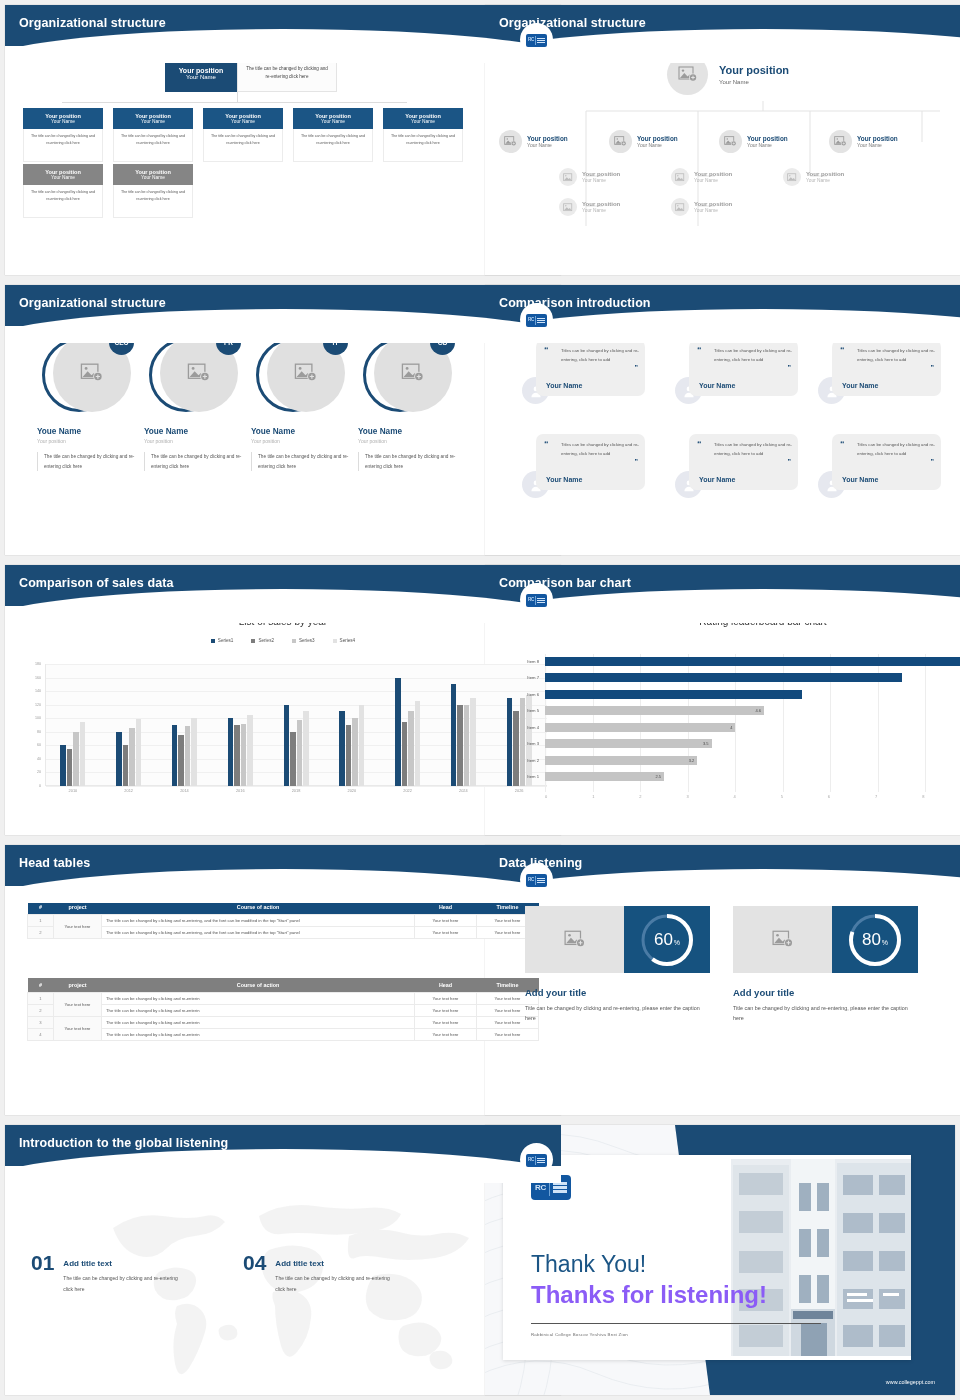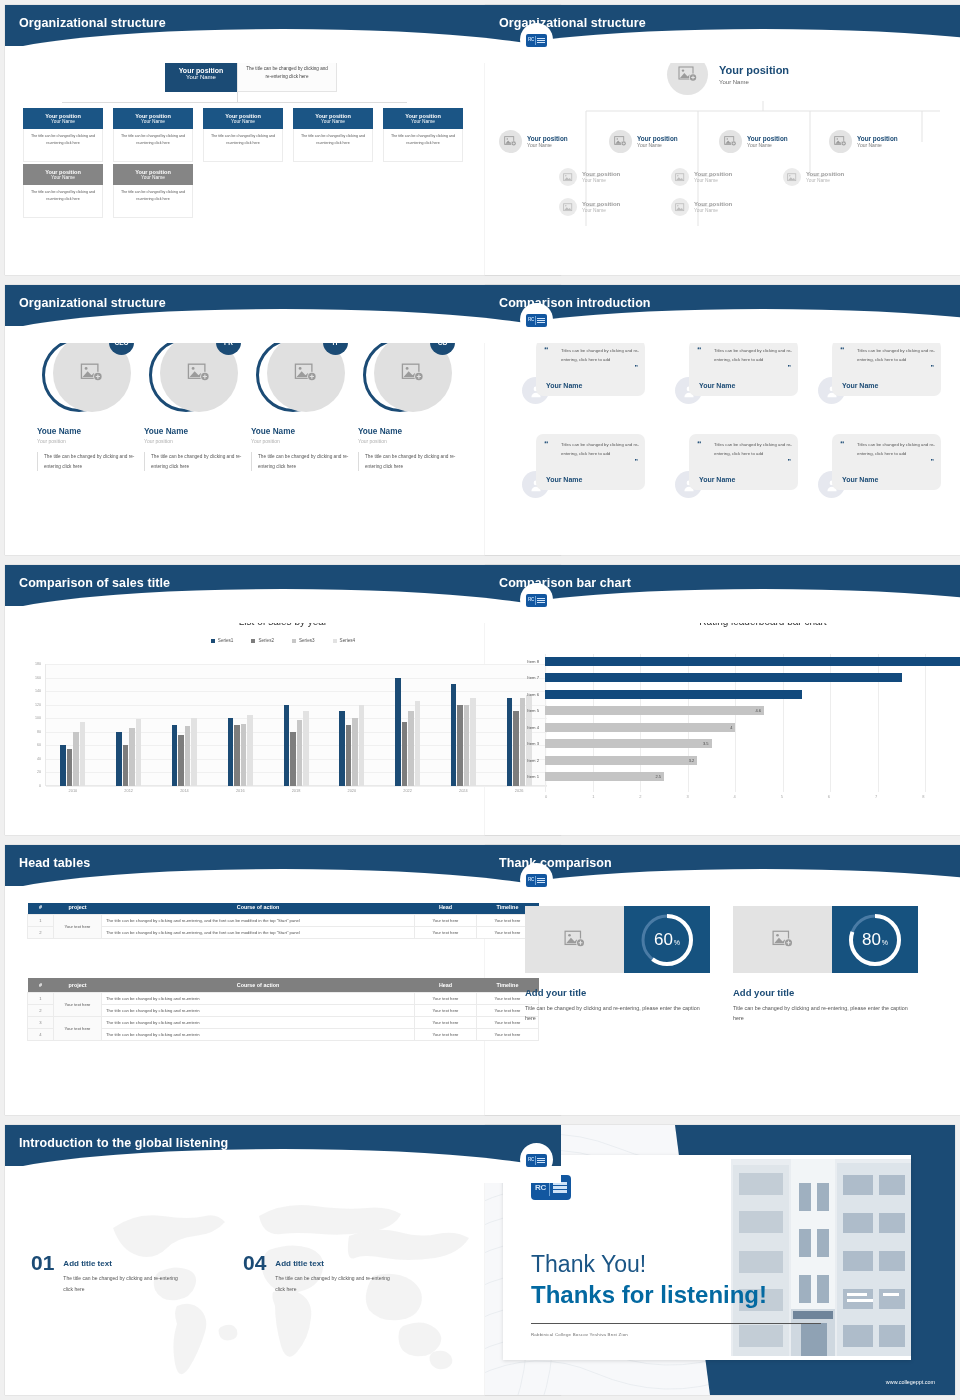--- a/index.html
+++ b/index.html
@@ -239,21 +239,21 @@
   .ty-photo{position:absolute;right:0;top:4px;width:180px;height:197px;overflow:hidden;}
   .ty-logo{
     position:absolute;left:28px;top:20px;width:40px;height:25px;border-radius:4px;background:#1257a0;
     display:flex;align-items:center;justify-content:center;gap:3px;
   }
   .ty-logo .lb-rc{color:#cfe3f7;font-size:8px;font-weight:bold;line-height:1;letter-spacing:-.4px;}
   .ty-logo .lb-div{width:1px;height:16px;background:#6fa3d6;}
   .ty-logo .lb-he{display:flex;flex-direction:column;gap:1.4px;}
   .ty-logo .lb-he i{display:block;width:14px;height:2.6px;background:#cfe3f7;}
   .ty-h1{position:absolute;left:28px;top:96px;font-size:23px;color:#1b5585;font-weight:normal;}
-  .ty-h2{position:absolute;left:28px;top:126px;font-size:24px;color:#0369a1;font-weight:bold;}
+  .ty-h2{position:absolute;left:28px;top:126px;font-size:24px;color:#8b5cf6;font-weight:bold;}
   .ty-rule{position:absolute;left:28px;top:168px;width:290px;height:1px;background:#555;}
   .ty-sub{position:absolute;left:28px;top:177px;font-size:4.4px;color:#707070;letter-spacing:.2px;}
   .ty-url{position:absolute;right:20px;bottom:10px;font-size:5.4px;color:#ffffff;}
 </style>
 </head>
 <body>
 
 <div class="deck">
 
   <div class="slide">
@@ -703,21 +703,21 @@
         </div>
         <div class="ci-nm" style="z-index:3">Your Name</div>
       </div>
     </div>
     <div class="pg">25</div>
   </div>
 
   <div class="slide">
     <div class="hdr"></div>
     <div class="hdr-curve"></div>
-    <div class="hdr-title">Comparison of sales title</div>
+    <div class="hdr-title">Comparison of sales data</div>
     <div class="logo-halo"></div>
     <div class="logo-badge">
       <span class="lb-rc">RC</span>
       <span class="lb-div"></span>
       <span class="lb-he">
           <i></i>
           <i></i>
           <i></i>
         </span>
     </div>
@@ -1030,21 +1030,21 @@
           </tbody>
         </table>
       </div>
     </div>
     <div class="pg">28</div>
   </div>
 
   <div class="slide">
     <div class="hdr"></div>
     <div class="hdr-curve"></div>
-    <div class="hdr-title">Thank comparison</div>
+    <div class="hdr-title">Data listening</div>
     <div class="logo-halo"></div>
     <div class="logo-badge">
       <span class="lb-rc">RC</span>
       <span class="lb-div"></span>
       <span class="lb-he">
           <i></i>
           <i></i>
           <i></i>
         </span>
     </div>

